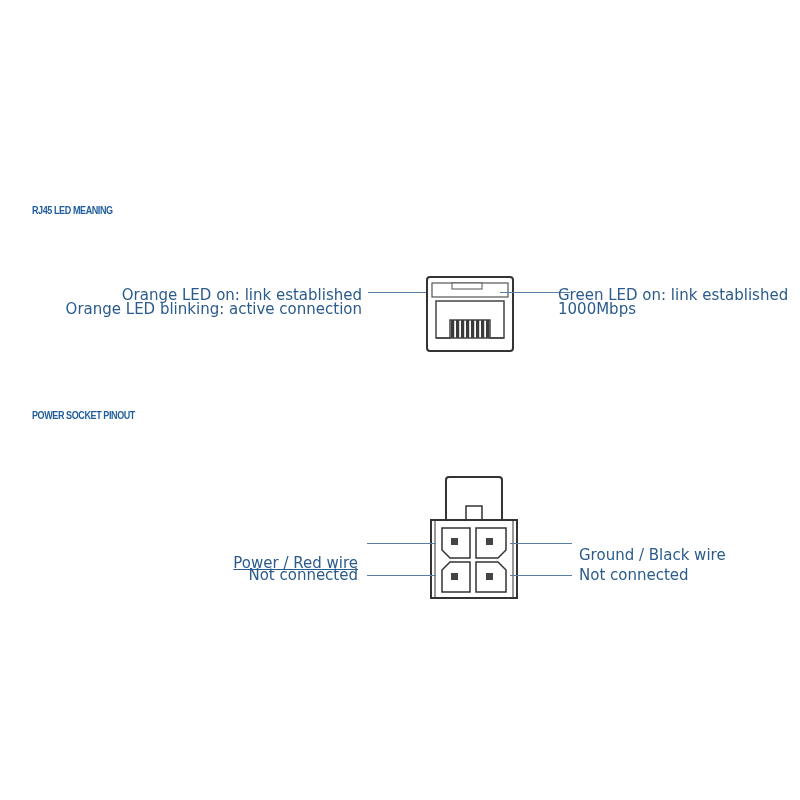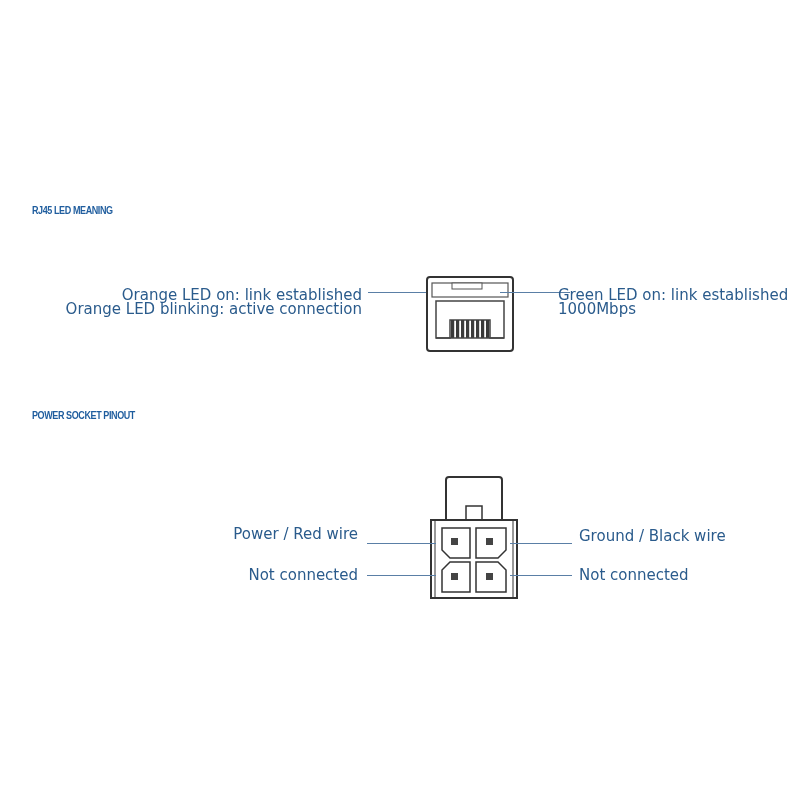--- a/index.html
+++ b/index.html
@@ -56,23 +56,23 @@
   <path d="M12 52 H40 V82 H20 L12 74 Z" fill="#fff" stroke="#333" stroke-width="1.5"></path>
   <path d="M46 52 H76 V74 L68 82 H46 Z" fill="#fff" stroke="#333" stroke-width="1.5"></path>
   <path d="M20 86 H40 V116 H12 V94 Z" fill="#fff" stroke="#333" stroke-width="1.5"></path>
   <path d="M46 86 H68 L76 94 V116 H46 Z" fill="#fff" stroke="#333" stroke-width="1.5"></path>
   <rect x="21" y="62" width="7" height="7" fill="#444"></rect>
   <rect x="56" y="62" width="7" height="7" fill="#444"></rect>
   <rect x="21" y="97" width="7" height="7" fill="#444"></rect>
   <rect x="56" y="97" width="7" height="7" fill="#444"></rect>
 </svg>
 
-<div class="lbl right" style="right:442px; top:527px;">Power / Red wire</div>
+<div class="lbl right" style="right:442px; top:556px;text-decoration:underline;">Power / Red wire</div>
 <div class="line" style="left:367px; top:543px; width:69px;"></div>
 
 <div class="lbl right" style="right:442px; top:568px;">Not connected</div>
 <div class="line" style="left:367px; top:575px; width:69px;"></div>
 
 <div class="line" style="left:510px; top:543px; width:62px;"></div>
-<div class="lbl" style="left:579px; top:529px;">Ground / Black wire</div>
+<div class="lbl" style="left:579px; top:548px;">Ground / Black wire</div>
 
 <div class="line" style="left:510px; top:575px; width:62px;"></div>
 <div class="lbl" style="left:579px; top:568px;">Not connected</div>
 
 </body></html>

